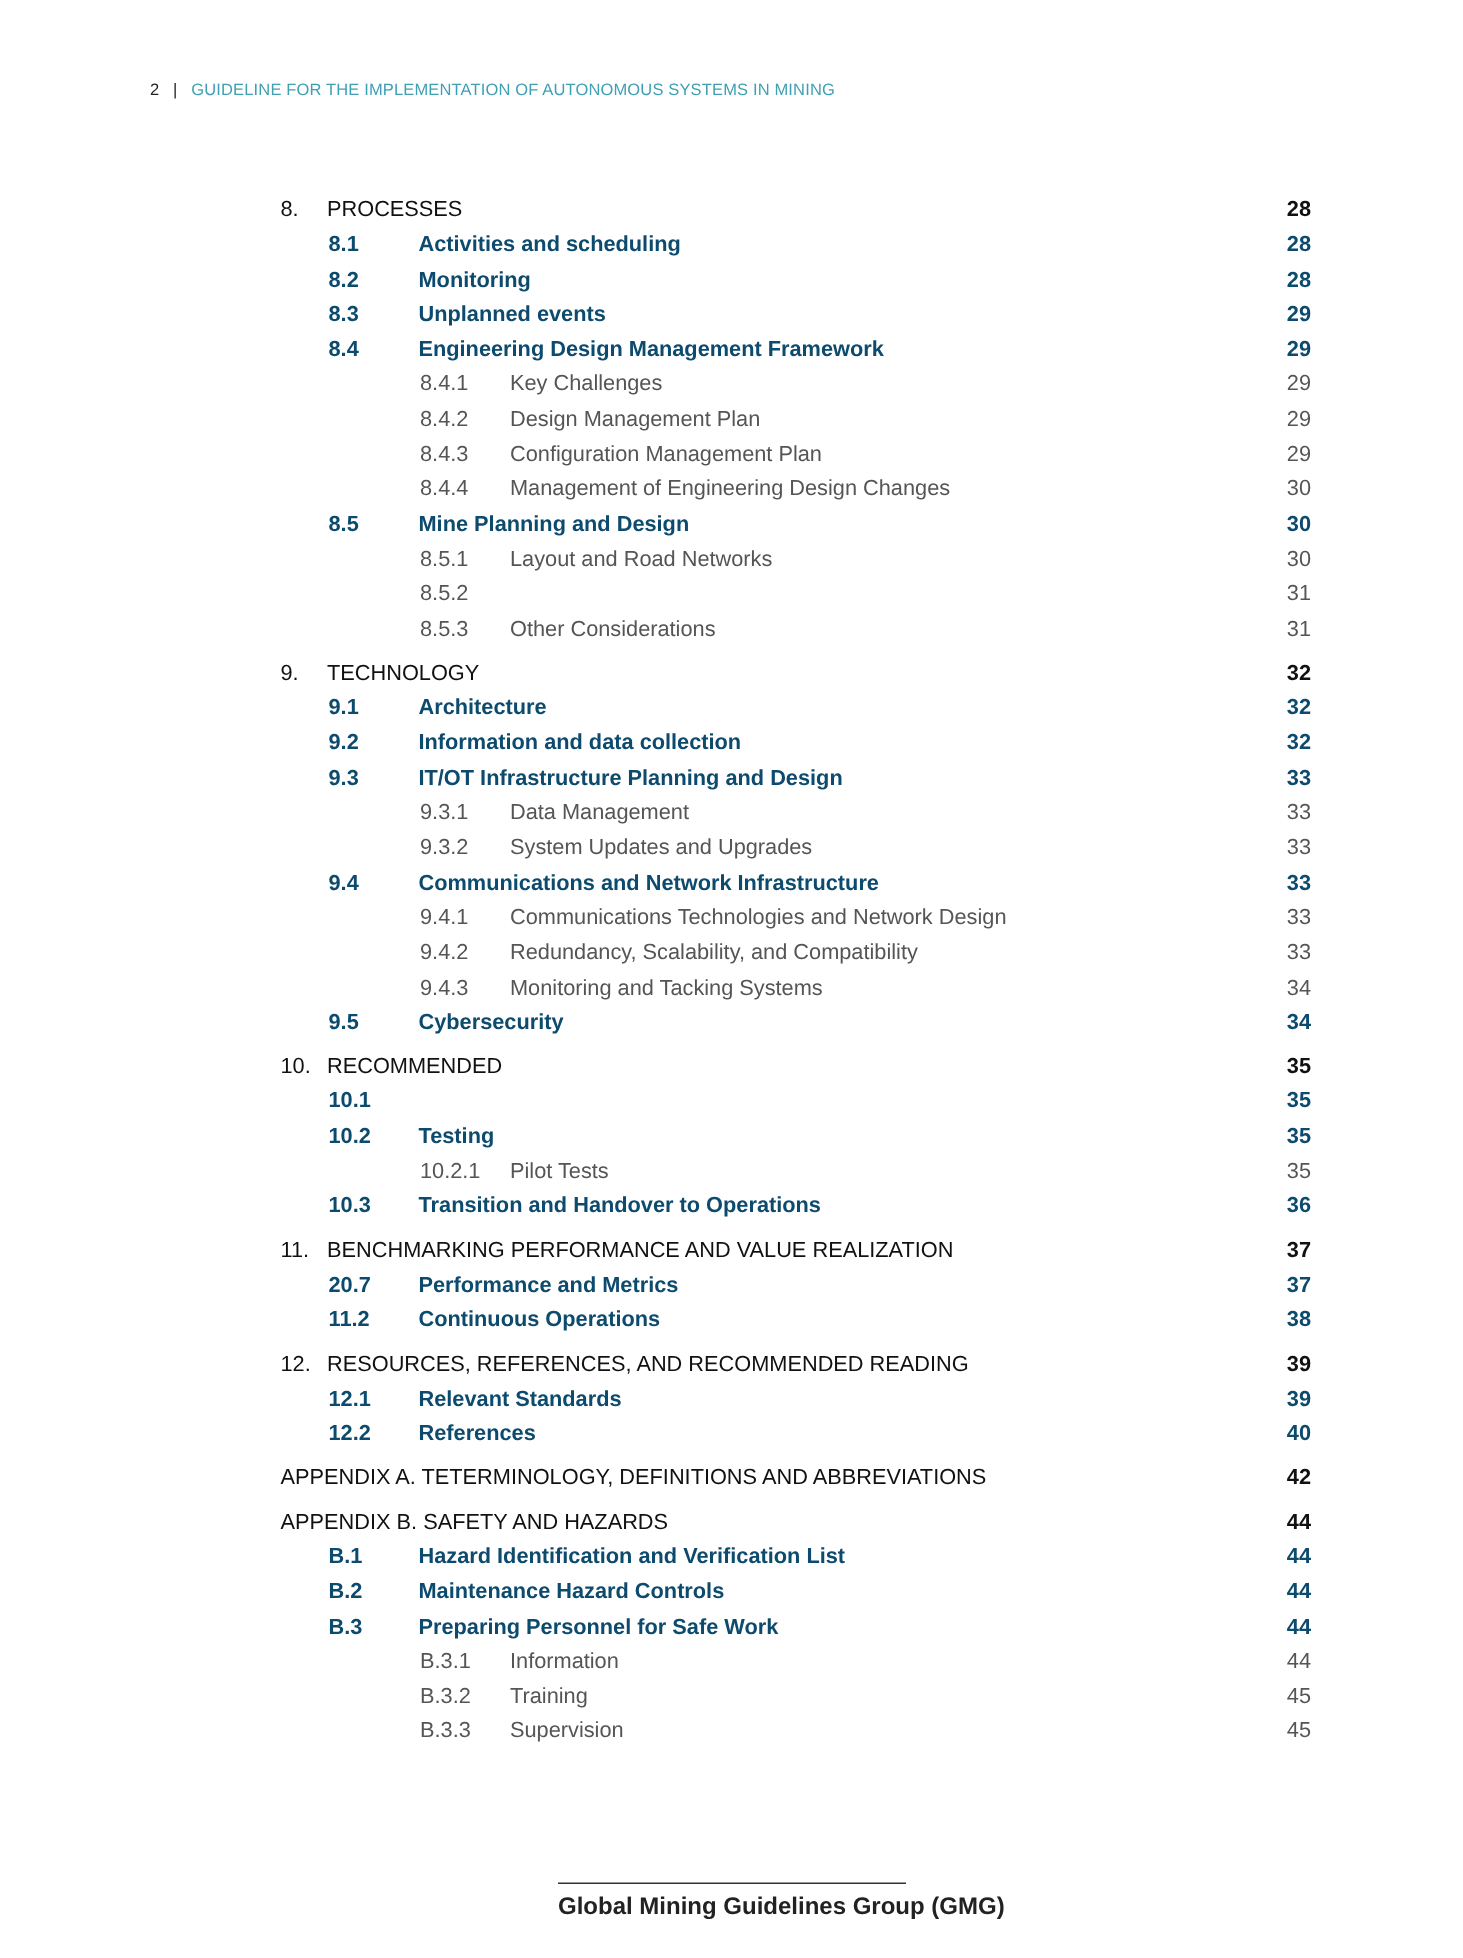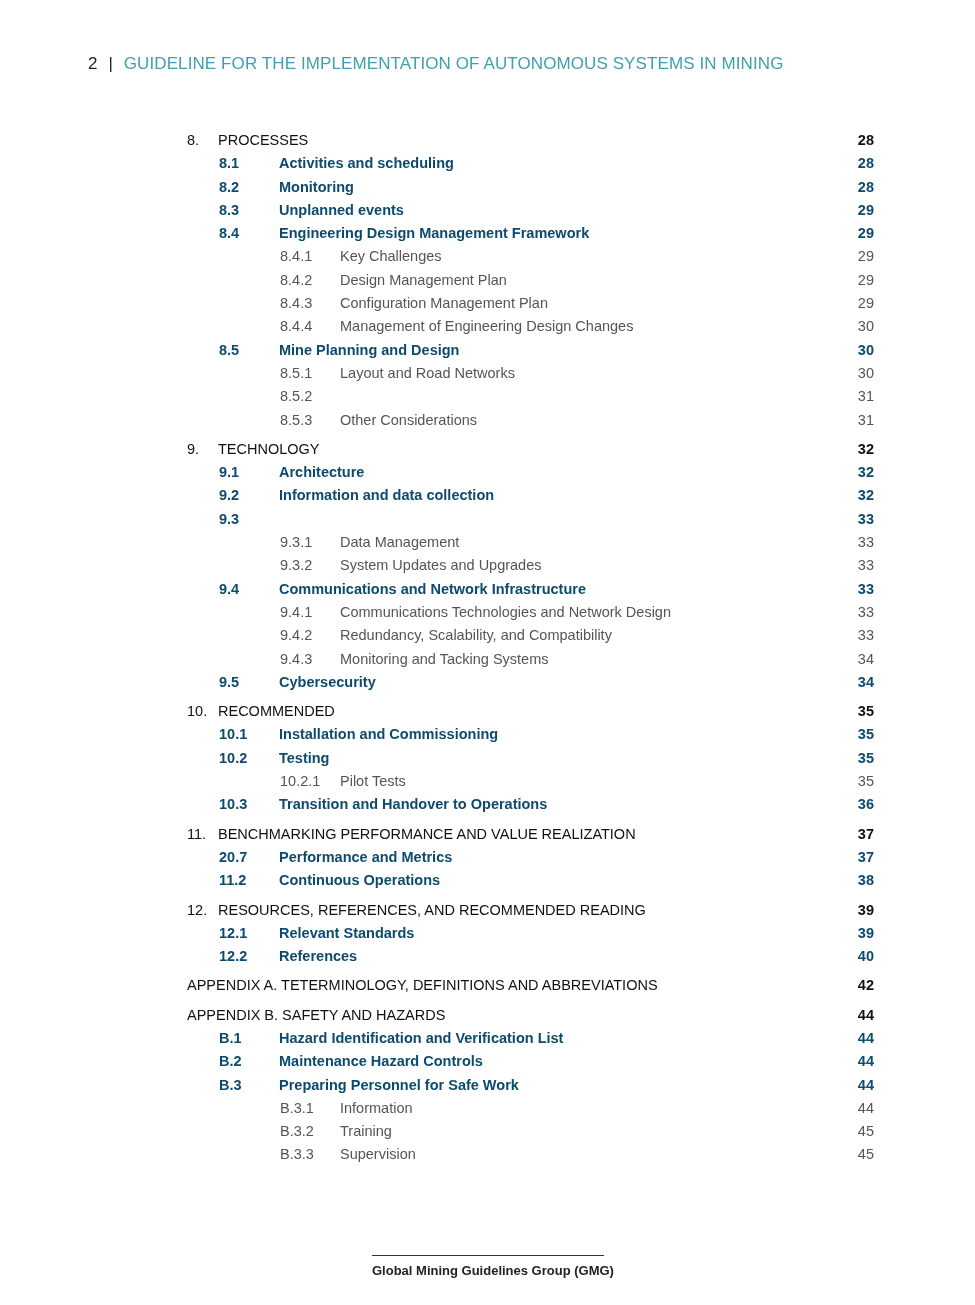--- a/index.html
+++ b/index.html
@@ -1,39 +1,39 @@
 <!DOCTYPE html>
 <html><head>
 <meta charset="utf-8">
 <style>
   html, body { margin: 0; padding: 0; background: #ffffff; }
   body { width: 975px; height: 1305px; position: relative; overflow: hidden;
          font-family: "Liberation Sans", sans-serif; color: #111; }
-  .header { position: absolute; left: 88px; top: 54px; font-size: 17px; letter-spacing: 0.1px; white-space: nowrap; }
+  .header { position: absolute; left: 100px; top: 54px; font-size: 11px; letter-spacing: 0.1px; white-space: nowrap; }
   .header .pnum { color: #222; }
   .header .sep { color: #222; margin: 0 6px; }
   .header .title { color: #3f9fb3; }
   .toc { position: absolute; left: 187px; top: 129px; width: 687px; }
   .row { position: relative; height: 23.3px; font-size: 14.5px; line-height: 23.3px; white-space: nowrap; }
   .row .num, .row .lbl, .row .pg { position: absolute; top: 0; }
   .row .pg { right: 0; text-align: left; }
   .row.l1 { margin-top: 6px; color: #111; }
   .row.l1.first { margin-top: 0; }
   .row.l1 .num { left: 0; }
   .row.l1 .lbl { left: 31px; }
   .row.l1 .pg { font-weight: bold; }
   .row.app .lbl { left: 0; text-align: center; }
   .row.l2 { font-weight: bold; color: #0c4a6e; }
   .row.l2 .num { left: 32px; }
   .row.l2 .lbl { left: 92px; }
   .row.l3 { color: #555; font-weight: normal; }
   .row.l3 .num { left: 93px; }
   .row.l3 .lbl { left: 153px; }
   .footer-rule { position: absolute; left: 372px; top: 1255px; width: 232px; height: 1px; background: #333; }
-  .footer { position: absolute; left: 372px; top: 1263px; width: 232px; text-align: center; font-size: 13px; font-weight: bold; color: #222; white-space: nowrap; }
+  .footer { position: absolute; left: 372px; top: 1263px; width: 232px; text-align: center; font-size: 16px; font-weight: bold; color: #222; white-space: nowrap; }
 </style>
 </head>
 <body>
 
 <div class="header">
   <span class="pnum">2</span>
   <span class="sep">|</span>
   <span class="title">GUIDELINE FOR THE IMPLEMENTATION OF AUTONOMOUS SYSTEMS IN MINING</span>
 </div>
 
@@ -112,20 +112,21 @@
       <span class="lbl">Architecture</span>
       <span class="pg">32</span>
     </div>
     <div class="row l2">
       <span class="num">9.2</span>
       <span class="lbl">Information and data collection</span>
       <span class="pg">32</span>
     </div>
     <div class="row l2">
       <span class="num">9.3</span>
+      <span class="lbl">IT/OT Infrastructure Planning and Design</span>
       <span class="pg">33</span>
     </div>
     <div class="row l3">
       <span class="num">9.3.1</span>
       <span class="lbl">Data Management</span>
       <span class="pg">33</span>
     </div>
     <div class="row l3">
       <span class="num">9.3.2</span>
       <span class="lbl">System Updates and Upgrades</span>
@@ -156,21 +157,20 @@
       <span class="lbl">Cybersecurity</span>
       <span class="pg">34</span>
     </div>
     <div class="row l1">
       <span class="num">10.</span>
       <span class="lbl">RECOMMENDED</span>
       <span class="pg">35</span>
     </div>
     <div class="row l2">
       <span class="num">10.1</span>
-      <span class="lbl">Installation and Commissioning</span>
       <span class="pg">35</span>
     </div>
     <div class="row l2">
       <span class="num">10.2</span>
       <span class="lbl">Testing</span>
       <span class="pg">35</span>
     </div>
     <div class="row l3">
       <span class="num">10.2.1</span>
       <span class="lbl">Pilot Tests</span>

